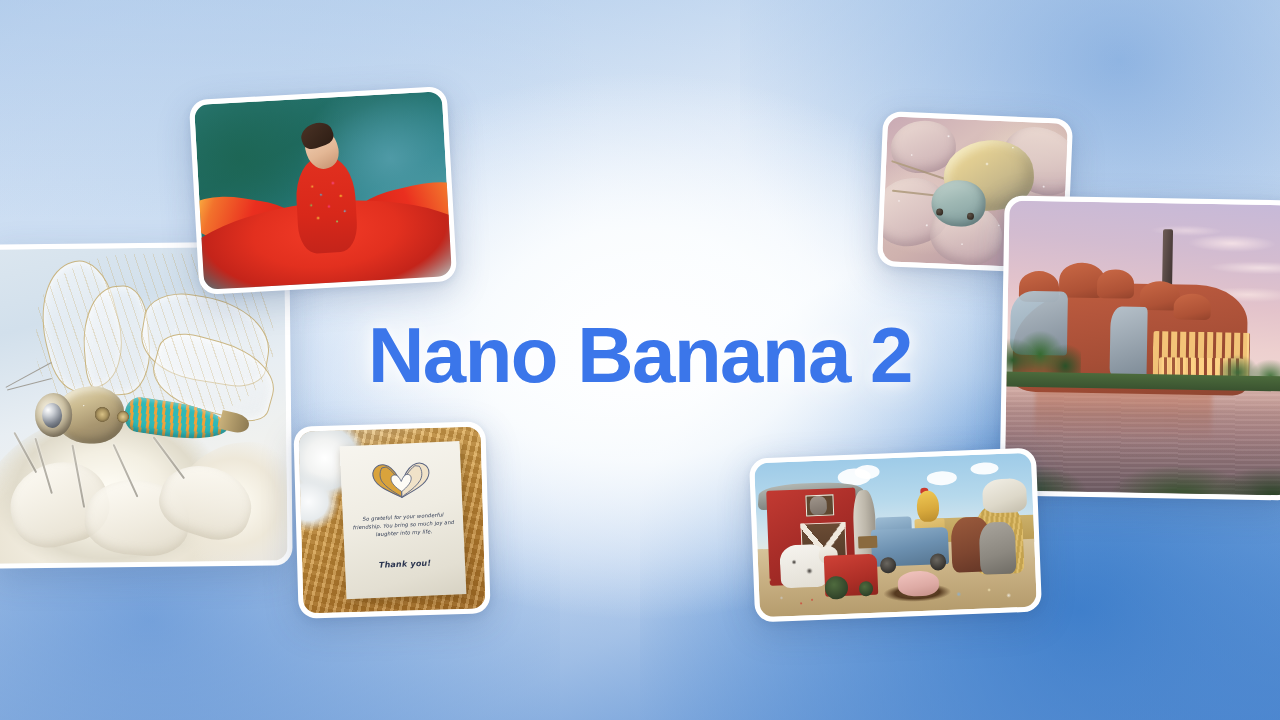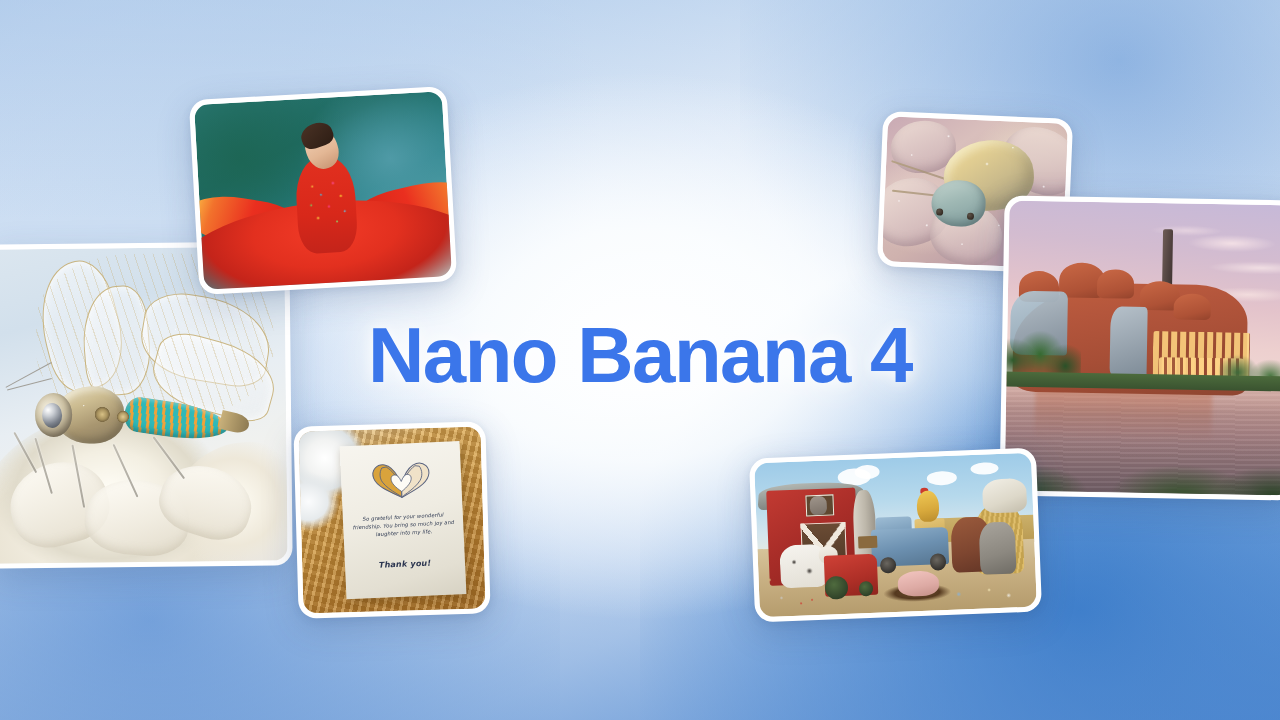--- a/index.html
+++ b/index.html
@@ -864,15 +864,15 @@
       <div class="farm-cow-head"></div>
       <div class="farm-tractor"></div>
       <div class="farm-tractor-wheel ftw1"></div>
       <div class="farm-tractor-wheel ftw2"></div>
       <div class="farm-mud"></div>
       <div class="farm-pig"></div>
       <div class="farm-misc"></div>
     </div>
   </div>
 
-  <div class="title">Nano Banana 4</div>
+  <div class="title">Nano Banana 2</div>
 
 </div>
 
 </body></html>

